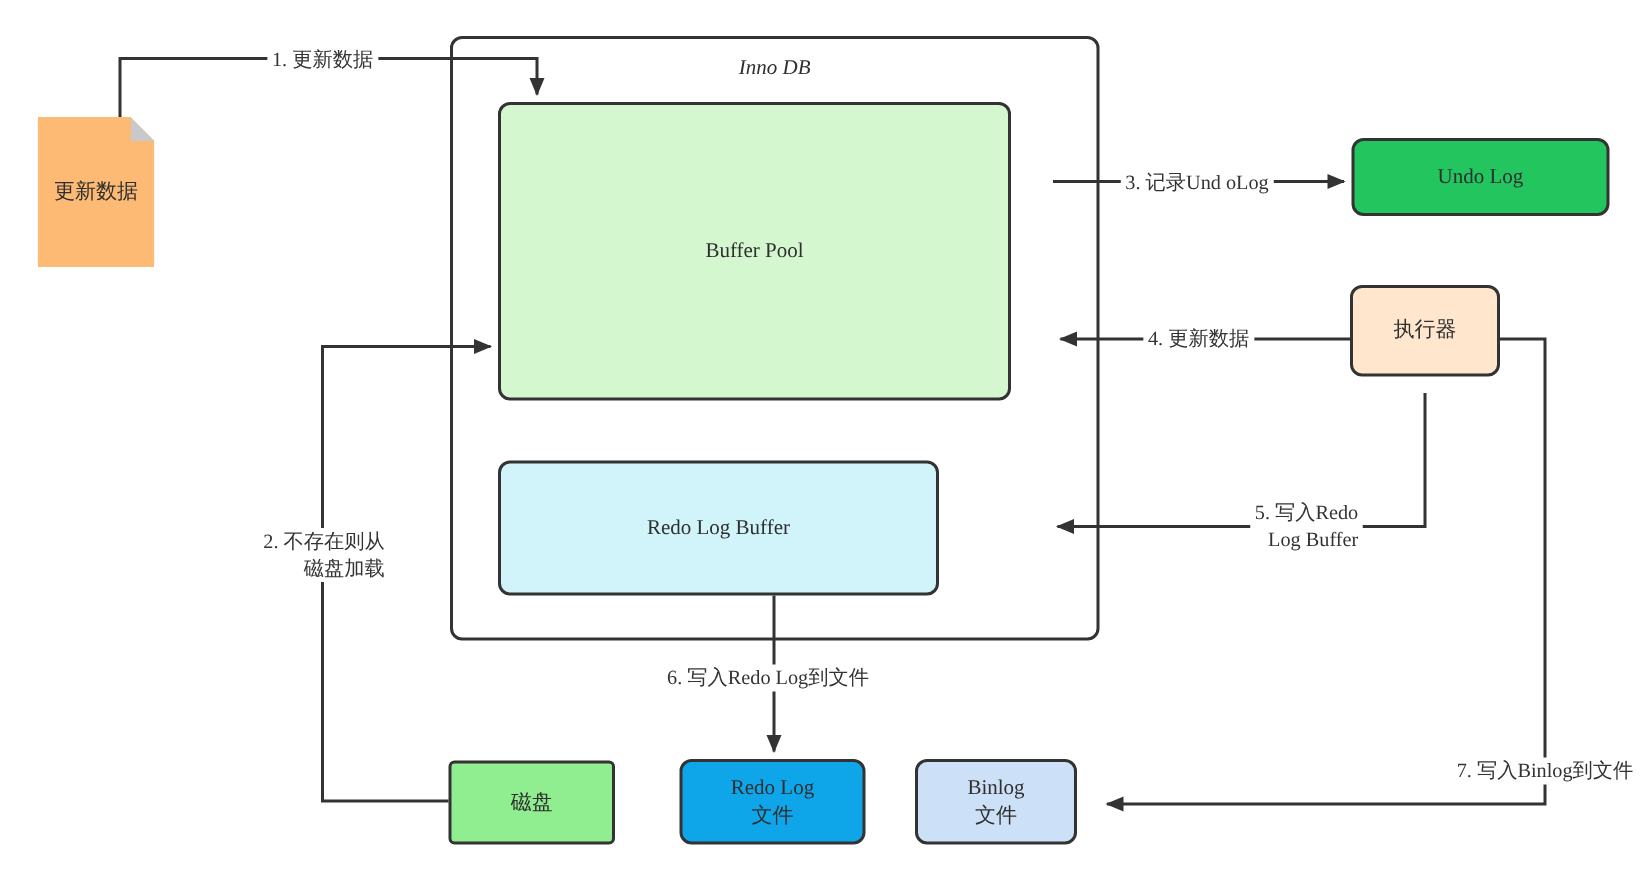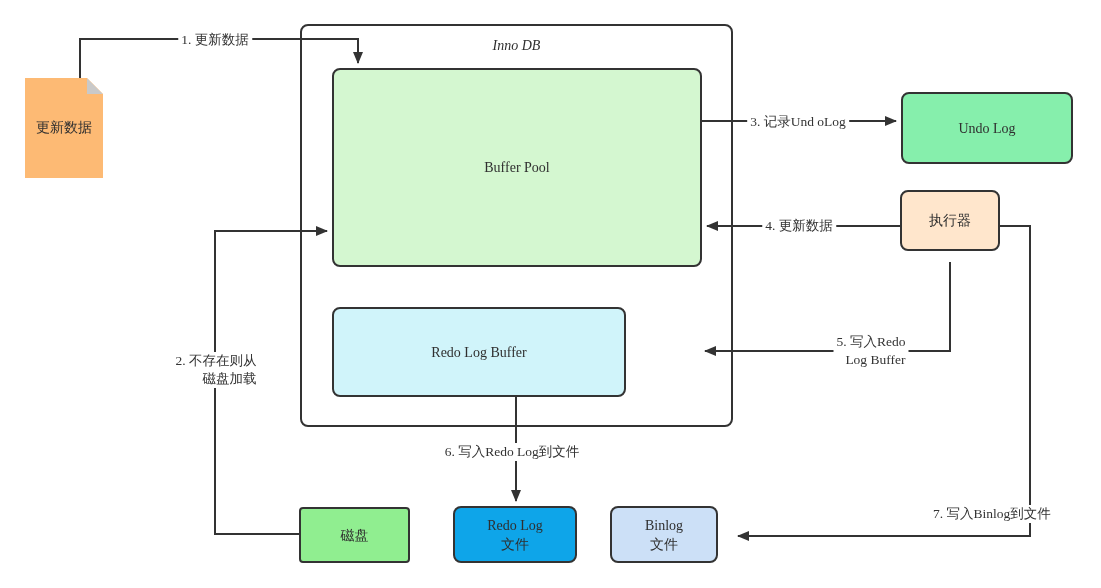--- a/index.html
+++ b/index.html
@@ -46,23 +46,23 @@
     z-index: 0;
   }
   .container-title {
     position: absolute;
     top: 12px; left: 0;
     width: 100%;
     text-align: center;
     font-size: 14px;
     font-style: italic;
   }
-  .buffer-pool   { left: 332px; top: 68px;  width: 370px; height: 199px; background: #d4f7d0; }
+  .buffer-pool   { left: 332px; top: 68px;  width: 342px; height: 199px; background: #d4f7d0; }
   .redo-buffer   { left: 332px; top: 307px; width: 294px; height: 90px;  background: #d0f4fa; }
-  .undo-log      { left: 901px; top: 92px;  width: 172px; height: 72px;  background: #86efac; }
+  .undo-log      { left: 901px; top: 92px;  width: 172px; height: 52px;  background: #22c55e; }
   .executor      { left: 900px; top: 190px; width: 100px; height: 61px;  background: #ffe6cc; }
   .disk          { left: 299px; top: 507px; width: 111px; height: 56px;  background: #90ee90; border-radius: 4px; }
   .redo-file     { left: 453px; top: 506px; width: 124px; height: 57px;  background: #0ea5e9; }
   .binlog-file   { left: 610px; top: 506px; width: 108px; height: 57px;  background: #cce0f7; }
 
   .note {
     position: absolute;
     left: 25px; top: 78px;
     width: 78px; height: 100px;
     background: #fdba74;
@@ -91,21 +91,21 @@
     text-align: right;
     z-index: 3;
     color: #333333;
   }
   .l1 { left: 215px;  top: 40px;  }
   .l2 { left: 216px;  top: 370px; }
   .l3 { left: 798px;  top: 122px; }
   .l4 { left: 799px;  top: 226px; }
   .l5 { left: 871px;  top: 351px; }
   .l6 { left: 512px;  top: 452px; }
-  .l7 { left: 992px; top: 514px; }
+  .l7 { left: 1030px; top: 514px; }
 </style>
 </head>
 <body>
 
 <div class="canvas">
 
   <svg class="wires" viewBox="0 0 1101 588" xmlns="http://www.w3.org/2000/svg">
     <defs>
       <marker id="arrowhead" markerUnits="userSpaceOnUse" markerWidth="14" markerHeight="12" refX="12" refY="6" orient="auto">
         <path d="M1,1 L13,6 L1,11 Z" fill="#333333"></path>

